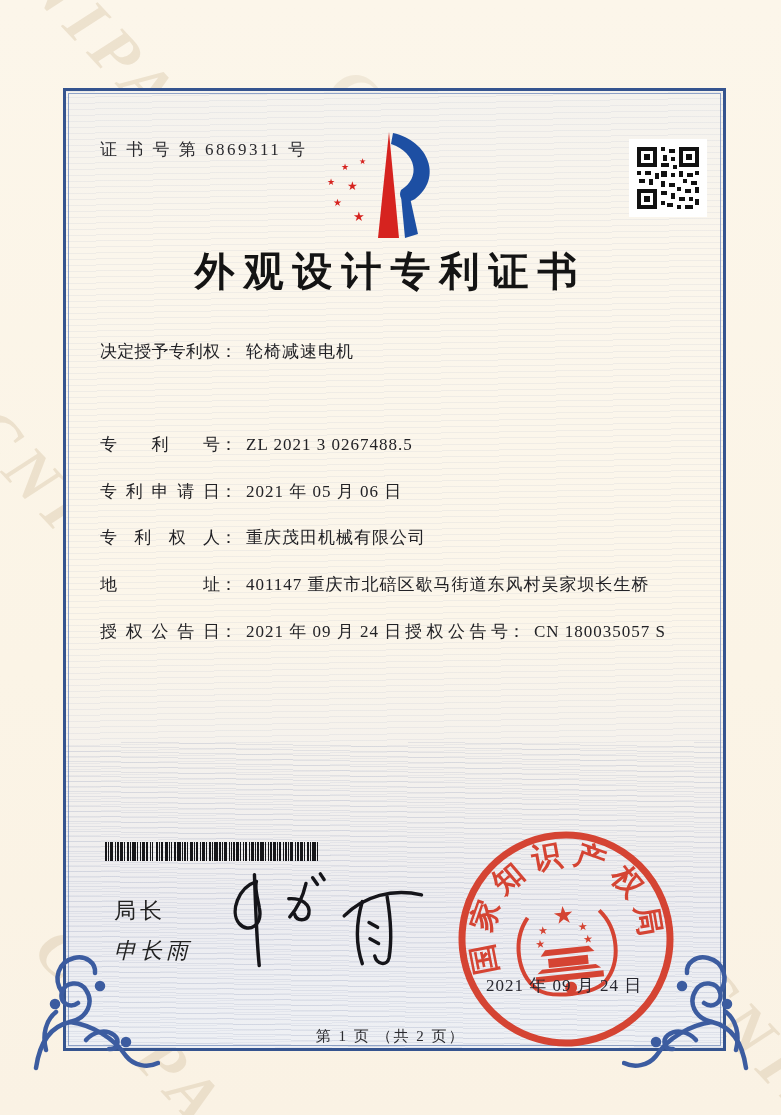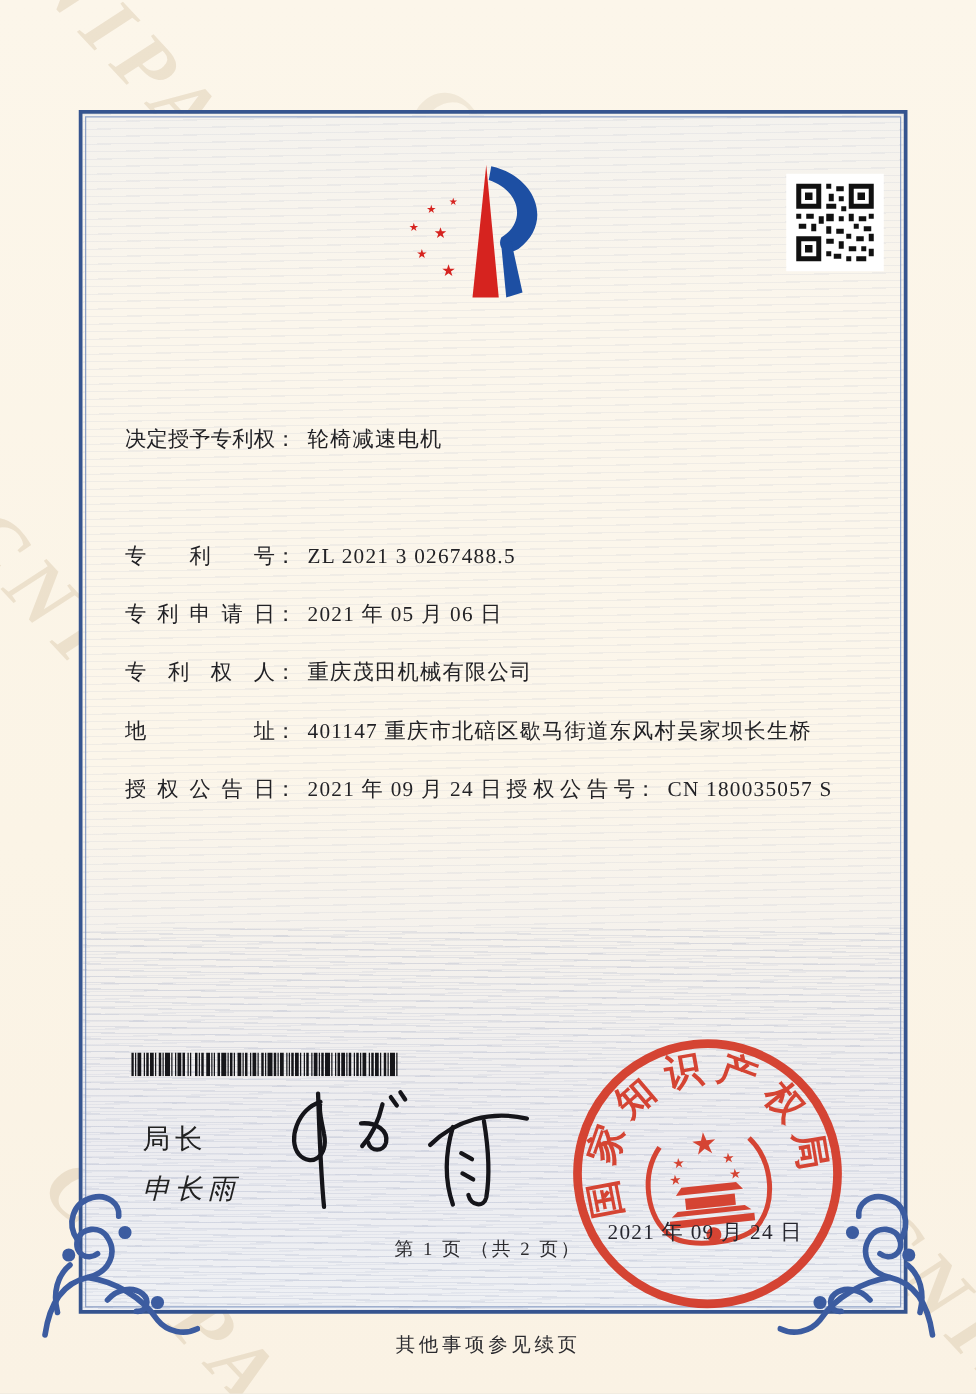--- a/index.html
+++ b/index.html
@@ -65,21 +65,21 @@
   .barcode{left:105px;top:842px;width:214px;height:19px;}
   .signer{left:114px;font-size:22px;letter-spacing:4px;color:#222;}
   .signature{left:222px;top:868px;width:210px;height:112px;z-index:4;}
   .seal{
     left:455px;top:828px;width:222px;height:222px;z-index:4;
     transform:rotate(-6deg);opacity:0.94;
   }
   .seal-date{
     left:486px;top:974px;z-index:5;font-size:17px;letter-spacing:1px;color:#26262e;white-space:nowrap;
   }
-  .page-info{left:0;top:990px;width:100%;text-align:center;font-size:15px;letter-spacing:2px;color:#2b2b2f;}
+  .page-info{left:0;top:1027px;width:100%;text-align:center;font-size:15px;letter-spacing:2px;color:#2b2b2f;}
   .note{left:0;top:1066px;width:100%;text-align:center;font-size:15.5px;letter-spacing:3px;color:#2b2b2f;z-index:3;}
   .flourish{position:absolute;width:132px;height:132px;z-index:4;}
   .flourish.left{left:28px;top:942px;}
   .flourish.right{left:622px;top:942px;transform:scaleX(-1);}
 </style>
 </head>
 <body>
 
 <div id="page">
 
@@ -89,20 +89,21 @@
   <div class="wm" style="left:-60px;top:470px;">CNIPA</div>
   <div class="wm" style="left:8px;top:990px;">CNIPA</div>
   <div class="wm" style="left:655px;top:1025px;">CNIPA</div>
 
   <div class="frame">
     <div class="frame-inner"></div>
     <div class="waves"></div>
     <div class="waves-bottom"></div>
   </div>
 
+  <div class="abs cert-no">证 书 号 第 6869311 号</div>
 
   <div class="abs qr">
     <svg viewBox="0 0 74 74" width="74" height="74">
       <rect x="0" y="0" width="74" height="74" fill="#fff"></rect>
       <g fill="#111">
         <path d="M6,6h20v20h-20z M10,10v12h12v-12z" fill-rule="evenodd"></path>
         <rect x="13" y="13" width="6" height="6"></rect>
         <path d="M48,6h20v20h-20z M52,10v12h12v-12z" fill-rule="evenodd"></path>
         <rect x="55" y="13" width="6" height="6"></rect>
         <path d="M6,48h20v20h-20z M10,52v12h12v-12z" fill-rule="evenodd"></path>
@@ -152,20 +153,21 @@
         <text x="36" y="36" font-size="8">★</text>
         <text x="18" y="42" font-size="9">★</text>
         <text x="4" y="57" font-size="9">★</text>
         <text x="24" y="62" font-size="12">★</text>
         <text x="10" y="78" font-size="10">★</text>
         <text x="30" y="93" font-size="13">★</text>
       </g>
     </svg>
   </div>
 
+  <div class="abs title">外观设计专利证书</div>
 
   <div class="abs field-row" style="top:340px;">
     <span class="flabel">决定授予专利权</span><span class="fcolon">：</span><span class="fvalue">轮椅减速电机</span>
   </div>
   <div class="abs field-row" style="top:433px;">
     <span class="flabel">专利号</span><span class="fcolon">：</span><span class="fvalue">ZL 2021 3 0267488.5</span>
   </div>
   <div class="abs field-row" style="top:480px;">
     <span class="flabel">专利申请日</span><span class="fcolon">：</span><span class="fvalue">2021 年 05 月 06 日</span>
   </div>
@@ -236,21 +238,20 @@
           <path d="M79,143 L143,143 L138,139 L84,139 Z"></path>
           <rect x="77" y="146" width="68" height="6"></rect>
           <circle cx="111" cy="160" r="6"></circle>
         </g>
       </g>
     </svg>
   </div>
   <div class="abs seal-date">2021 年 09 月 24 日</div>
 
   <div class="abs page-info">第 1 页 （共 2 页）</div>
-  <div class="abs note">其他事项参见续页</div>
 
   <div class="flourish left">
     <svg viewBox="0 0 132 132" width="132" height="132">
       <g fill="none" stroke="#3c5ca0" stroke-width="4.5" stroke-linecap="round">
         <path d="M8,126 C12,98 24,84 42,80 C60,76 66,60 58,48 C52,38 37,40 34,50 C31,61 42,67 50,61"></path>
         <path d="M42,80 C64,83 86,96 98,114 C106,124 120,126 130,121"></path>
         <path d="M34,50 C25,37 30,20 46,16 C58,13 68,21 67,31"></path>
         <path d="M58,98 C66,89 78,87 86,93 C92,98 90,108 81,107"></path>
         <path d="M18,108 C14,92 18,78 28,70"></path>
         <circle cx="27" cy="62" r="3" fill="#3c5ca0"></circle>

